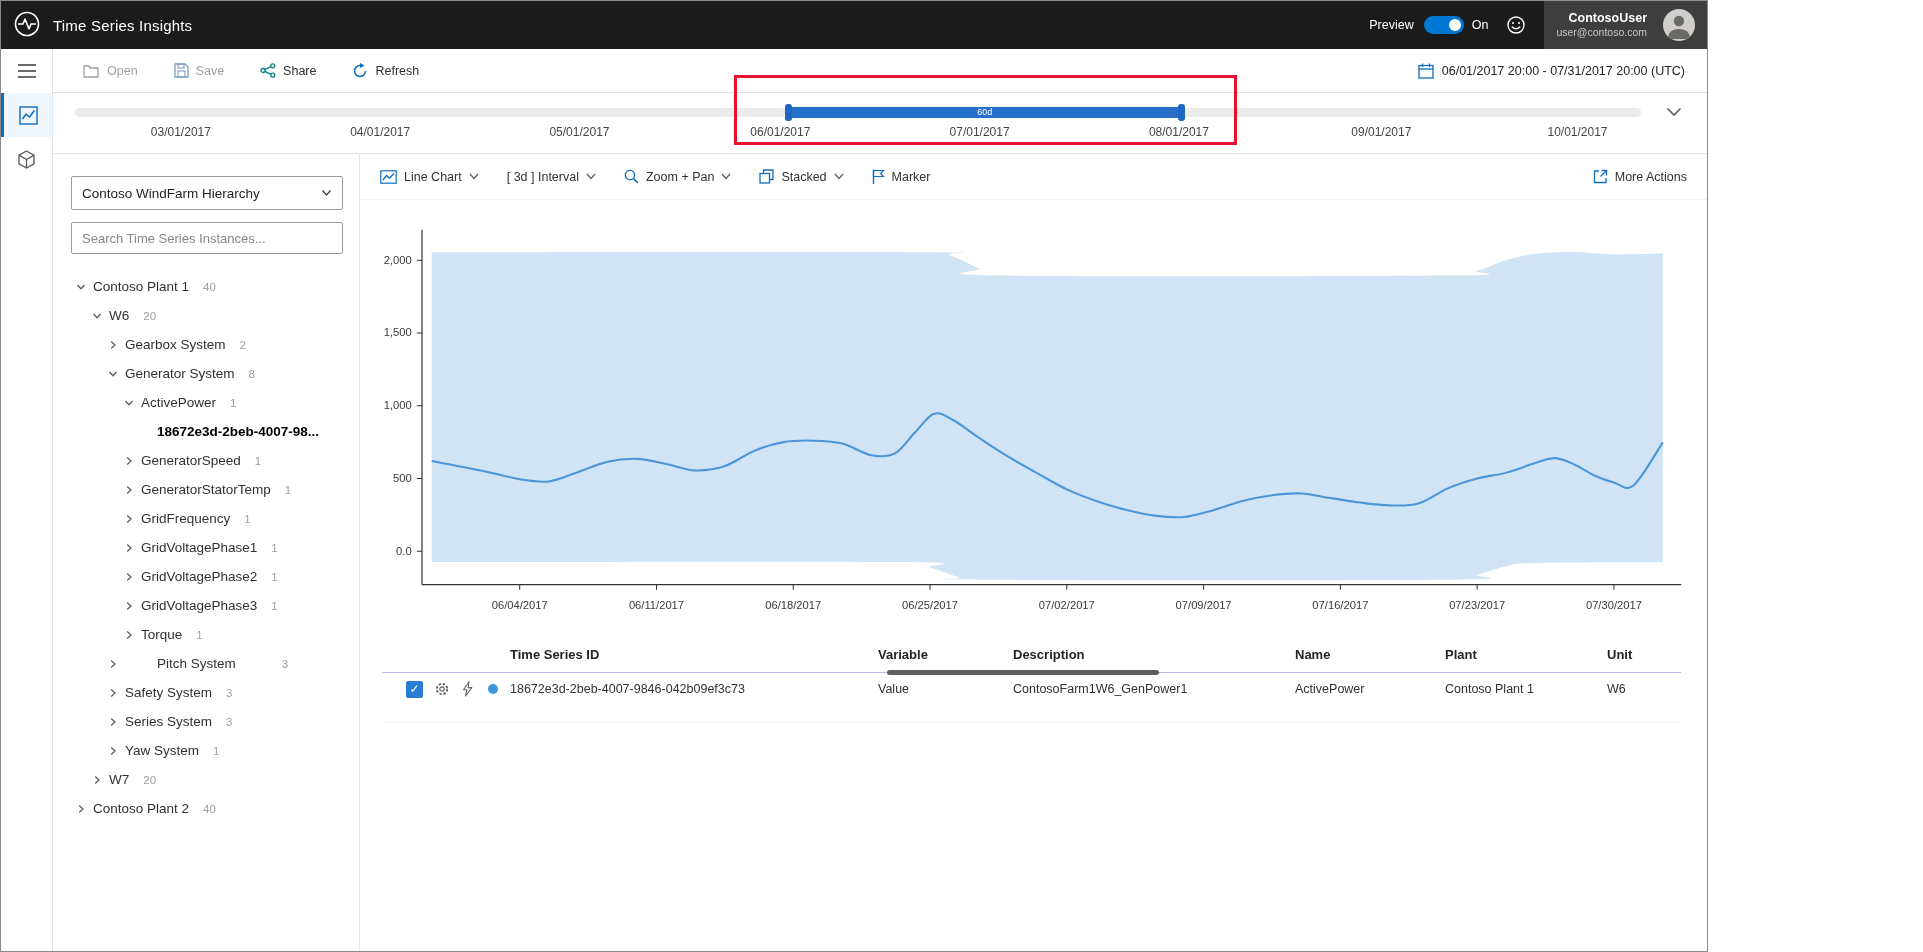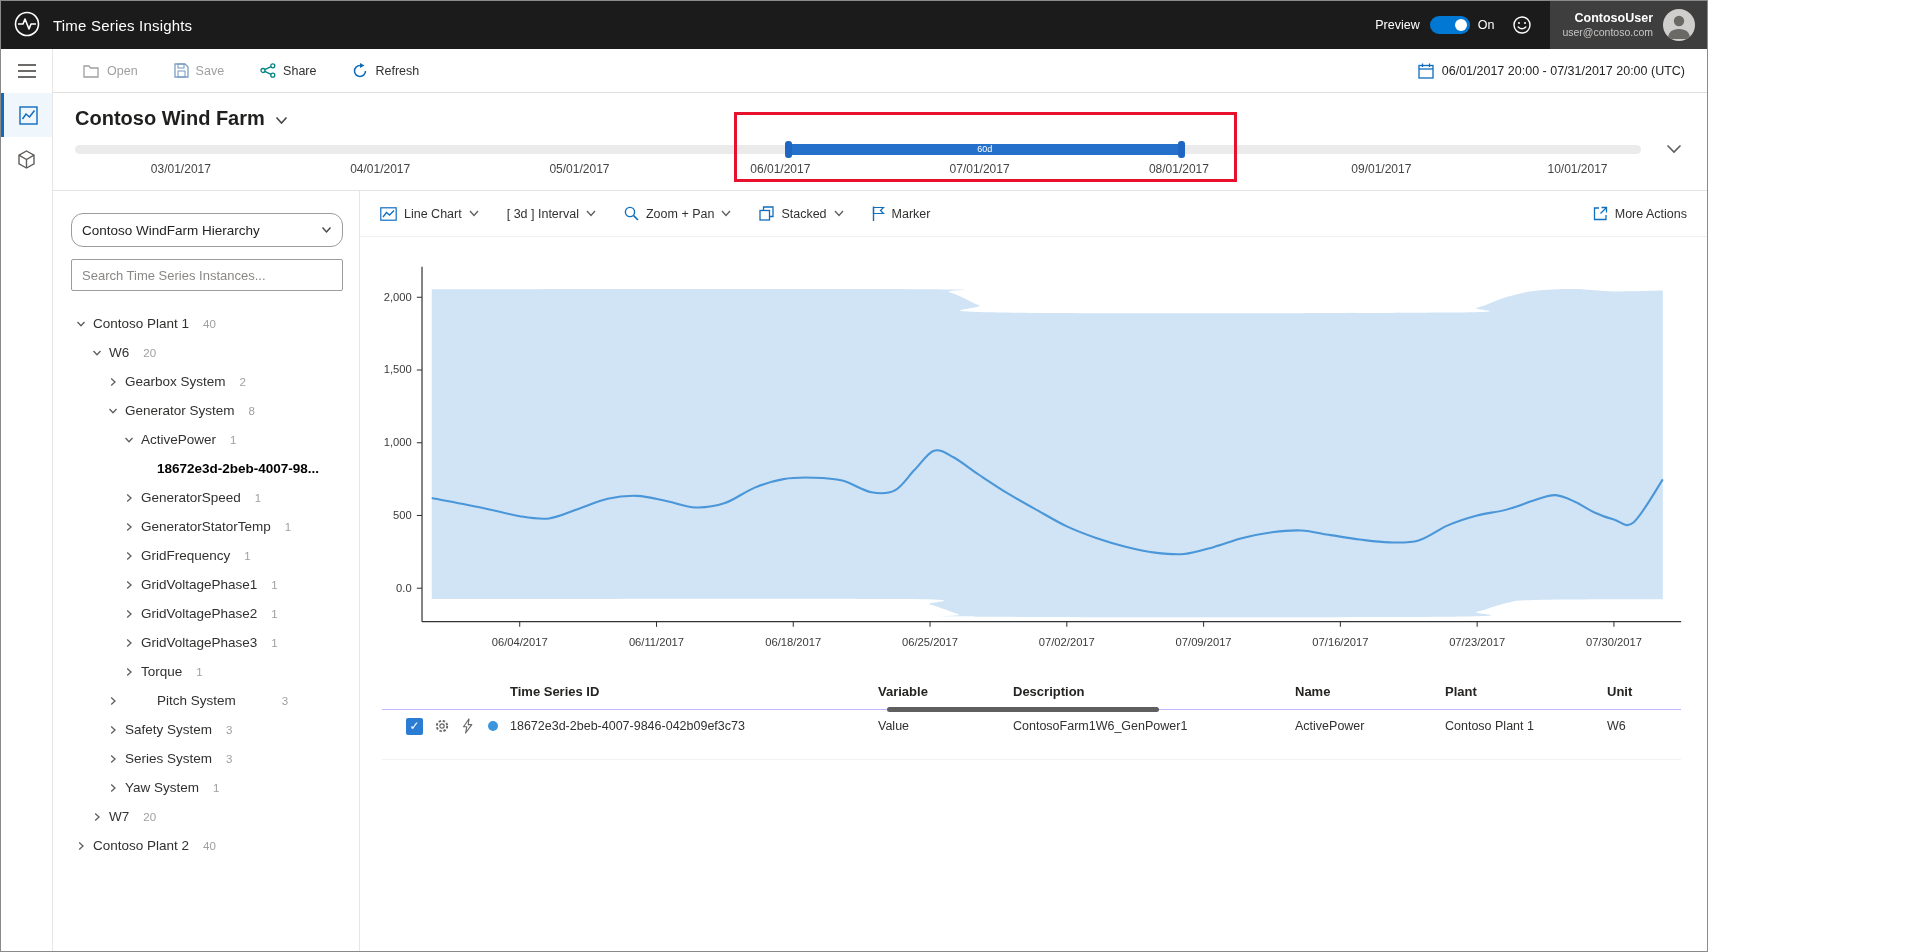--- a/index.html
+++ b/index.html
@@ -10,21 +10,21 @@
   
   .topbar{height:48px;background:#1b1b1b;display:flex;align-items:center;justify-content:space-between;color:#fff;flex:0 0 auto}
   .topbar-left{display:flex;align-items:center;gap:12px;padding-left:12px}
   .app-title{font-size:15px;font-weight:400;letter-spacing:.2px}
   .topbar-right{display:flex;align-items:center;height:100%}
   .preview-label{font-size:12.5px;margin-right:10px}
   .toggle{width:40px;height:18px;border-radius:10px;background:#0078d4;position:relative;display:inline-block;cursor:pointer}
   .toggle .knob{position:absolute;right:3px;top:3px;width:12px;height:12px;border-radius:50%;background:#fff}
   .toggle-state{font-size:12.5px;margin:0 18px 0 8px}
   .smiley{margin-right:18px;display:flex;cursor:pointer}
-  .user-block{height:100%;background:#3f3e3e;display:flex;align-items:center;gap:10px;padding:0 12px;cursor:pointer}
+  .user-block{height:100%;background:#3f3e3e;display:flex;align-items:center;gap:16px;padding:0 12px;cursor:pointer}
   .user-text{text-align:right;line-height:1.25}
   .user-name{font-size:12.5px;font-weight:700}
   .user-email{font-size:10.5px;color:#c8c6c4}
   .avatar{width:32px;height:32px;border-radius:50%;background:#d0cecc;display:flex;align-items:center;justify-content:center;overflow:hidden}
 
   
   .body-row{flex:1;display:flex;min-height:0}
   .rail{width:52px;border-right:1px solid #e6e6e6;display:flex;flex-direction:column;flex:0 0 auto}
   .rail-btn{height:44px;display:flex;align-items:center;justify-content:center;cursor:pointer}
   .rail-btn.active{background:#eff6fc;border-left:3px solid #0f6cbd}
@@ -51,21 +51,21 @@
   .tl-handle.left{left:-3px}
   .tl-handle.right{right:-3px}
   .tl-labels{position:absolute;left:0;right:9px;top:26px;height:16px}
   .tl-label{position:absolute;transform:translateX(-50%);font-size:12px;color:#444;white-space:nowrap}
   .annotation{position:absolute;top:-24px;height:70px;border:3px solid #e8112d;z-index:5;pointer-events:none}
   .tl-expand{width:66px;display:flex;align-items:flex-start;justify-content:center;padding-top:8px;cursor:pointer}
 
   
   .content-row{flex:1;display:flex;border-top:1px solid #e3e3e3;min-height:0}
   .tree-panel{width:307px;flex:0 0 auto;border-right:1px solid #e6e6e6;padding:22px 16px 0 18px;overflow:hidden}
-  .hier-select{height:34px;border:1px solid #9e9c9a;border-radius:12px;display:flex;align-items:center;justify-content:space-between;padding:0 10px;font-size:13.5px;cursor:pointer;background:#fff}
+  .hier-select{height:34px;border:1px solid #9e9c9a;border-radius:2px;display:flex;align-items:center;justify-content:space-between;padding:0 10px;font-size:13.5px;cursor:pointer;background:#fff}
   .search{width:100%;height:32px;margin-top:12px;border:1px solid #9e9c9a;border-radius:2px;padding:0 10px;font-size:13px;font-family:"Liberation Sans",sans-serif;color:#323130;outline:none}
   .search::placeholder{color:#8a8886}
   .tree{margin-top:18px;font-size:13.5px;color:#323130}
   .tree-row{height:29px;display:flex;align-items:center;gap:7px;cursor:pointer;white-space:nowrap}
   .tree-row .twisty{width:11px;display:flex;justify-content:center}
   .tree-row .count{font-size:11.5px;color:#a19f9d;margin-left:7px}
   .tree-row.selected .tree-label{font-weight:700;color:#000}
 
   .chart-panel{flex:1;display:flex;flex-direction:column;min-width:0}
   .chart-toolbar{height:46px;display:flex;align-items:center;gap:28px;padding:0 20px;border-bottom:1px solid #f1f1f1;flex:0 0 auto}
@@ -197,28 +197,20 @@
           <svg width="16" height="16" viewBox="0 0 16 16">
               <rect x="1" y="2.5" width="14" height="12.5" fill="none" stroke="#0f6cbd" stroke-width="1.3"></rect>
               <line x1="1" y1="6" x2="15" y2="6" stroke="#0f6cbd" stroke-width="1.3"></line>
               <line x1="4.5" y1="0.5" x2="4.5" y2="4" stroke="#0f6cbd" stroke-width="1.3"></line>
               <line x1="11.5" y1="0.5" x2="11.5" y2="4" stroke="#0f6cbd" stroke-width="1.3"></line>
             </svg>
           <span>06/01/2017 20:00 - 07/31/2017 20:00 (UTC)</span>
         </div>
       </div>
 
-      <div class="title-row">
-        <h1>Contoso Wind Farm</h1>
-        <span class="title-chev">
-          <svg width="13" height="9" viewBox="0 0 13 9">
-              <polyline points="1.5,1.5 6.5,7 11.5,1.5" fill="none" stroke="#484644" stroke-width="1.6"></polyline>
-            </svg>
-        </span>
-      </div>
 
       <div class="timeline-row">
         <div class="timeline">
           <div class="tl-track"></div>
           <div class="tl-selection" style="left: 45.5%; width: 25.2%;">
             <span class="tl-handle left"></span>
             <span class="tl-sel-label">60d</span>
             <span class="tl-handle right"></span>
           </div>
           <div class="tl-labels">

